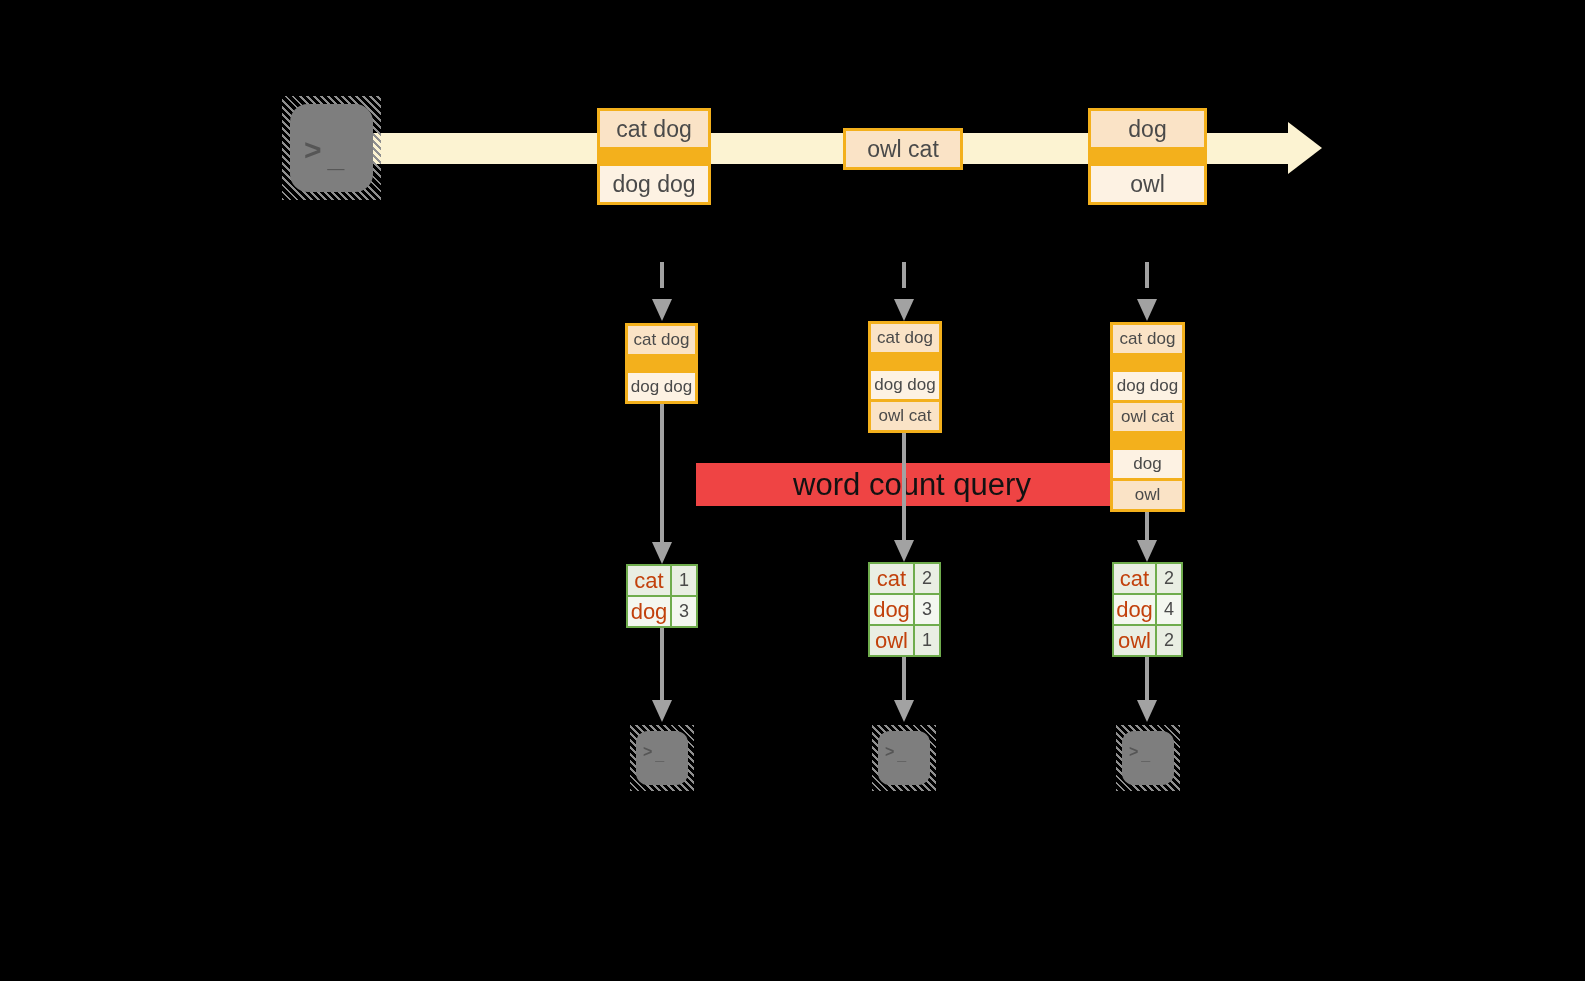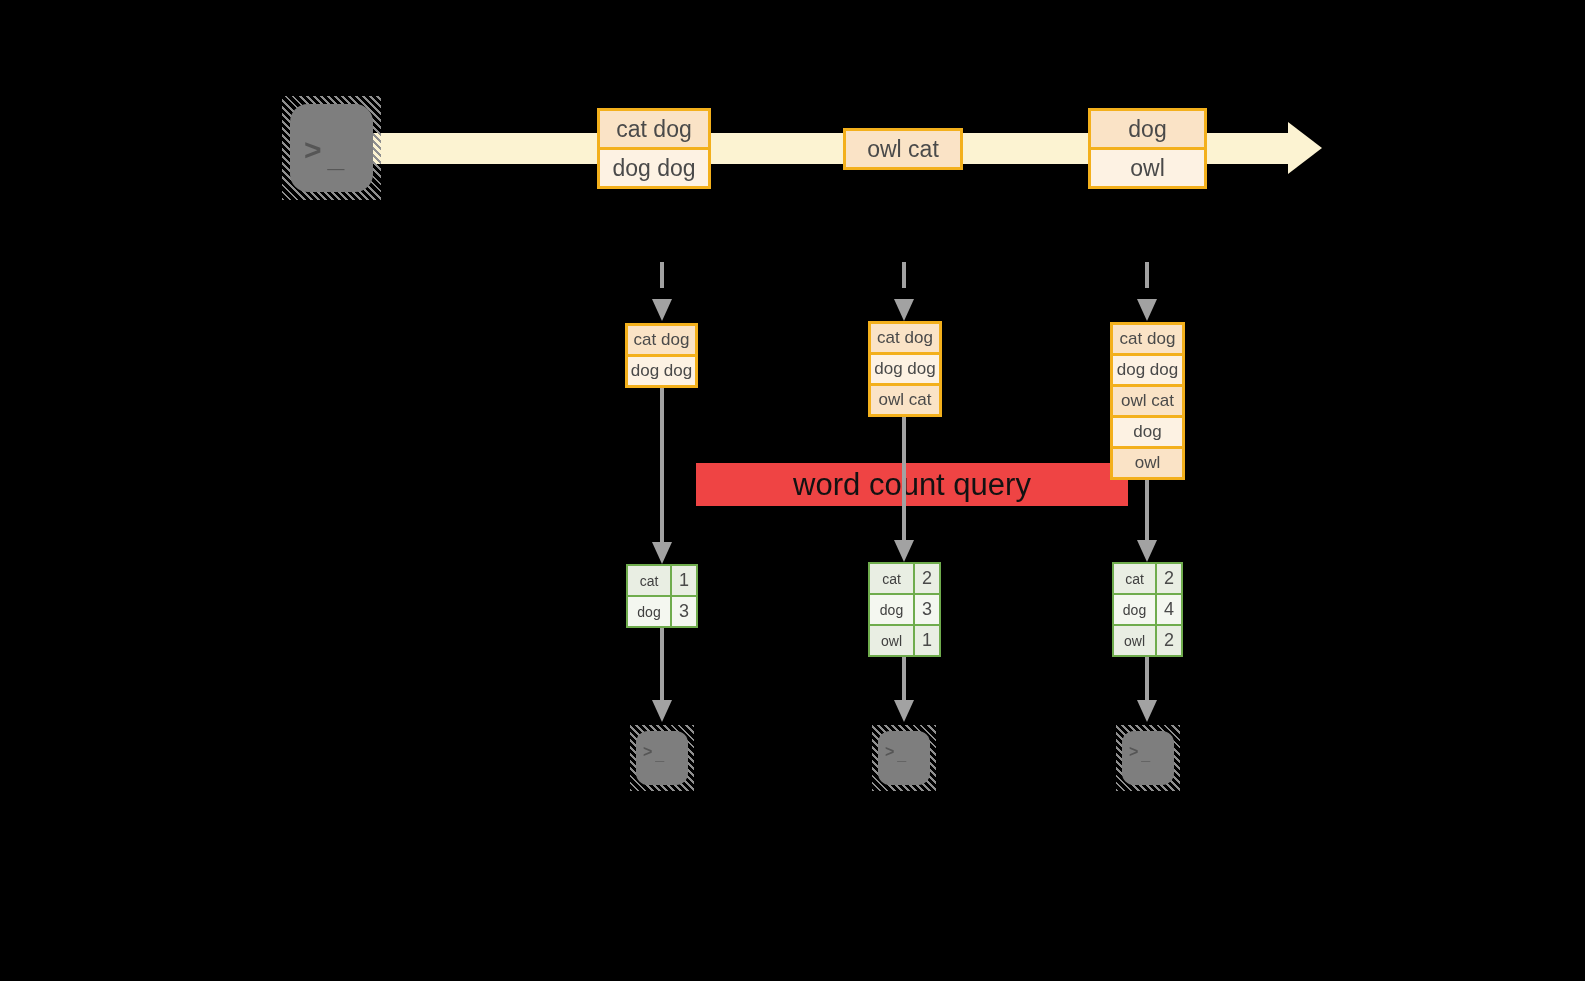--- a/index.html
+++ b/index.html
@@ -19,34 +19,34 @@
   .term-sink .term-body{inset:6px;border-radius:12px;}
   .term-sink .term-glyph{margin:8px 0 0 7px;font-size:16px;}
   .term-sink .term-glyph .cursor{margin:7px 0 0 3px;}
   
   .band{position:absolute;left:372px;top:133px;width:916px;height:31px;background:#fcf3d2;z-index:0;}
   .band-head{position:absolute;left:1288px;top:122px;width:0;height:0;
     border-top:26px solid transparent;border-bottom:26px solid transparent;border-left:34px solid #fcf3d2;z-index:0;}
   
   .obox{position:absolute;background:#f3b01c;padding:3px;display:flex;flex-direction:column;gap:3px;box-sizing:border-box;z-index:3;}
   .obox .cell{display:flex;align-items:center;justify-content:center;color:#4a4a4a;background:#fae3c6;}
-  .obox .cell.light{background:#fdf2e3;}
+  .obox .cell.light{background:#fdf2e3;margin-top:16px;}
   .obox .cell.big{height:36px;font-size:23px;}
   .obox .cell.small{height:28px;font-size:17px;}
   
   .dashline{position:absolute;width:4px;background:repeating-linear-gradient(to bottom,#a2a2a2 0 26px,rgba(0,0,0,0) 26px 37px);z-index:2;}
   .vline{position:absolute;width:4px;background:#a2a2a2;z-index:2;}
   .tri-down{position:absolute;width:0;height:0;border-left:10px solid transparent;border-right:10px solid transparent;border-top:22px solid #a2a2a2;z-index:2;}
   
   .query-band{position:absolute;left:696px;top:463px;width:432px;height:43px;background:#ef4444;
     display:flex;align-items:center;justify-content:center;font-size:31px;color:#121212;z-index:1;}
   
   .gtable{position:absolute;background:#6fac4d;padding:2px;display:flex;flex-direction:column;gap:2px;box-sizing:border-box;z-index:3;}
   .grow{display:flex;gap:2px;height:29px;}
-  .grow .gword{flex:1;display:flex;align-items:center;justify-content:center;background:#e9eee3;font-size:14px;color:#404040;}
+  .grow .gword{flex:1;display:flex;align-items:center;justify-content:center;background:#e9eee3;font-size:22px;color:#c2410c;}
   .grow .gnum{width:24px;display:flex;align-items:center;justify-content:center;background:#e9eee3;font-size:18px;color:#4a4a4a;}
   .grow.light .gword,.grow.light .gnum{background:#f4f7f0;}
 </style>
 </head>
 <body>
 
 <div class="canvas">
 
   <div class="band"></div>
   <div class="band-head"></div>

